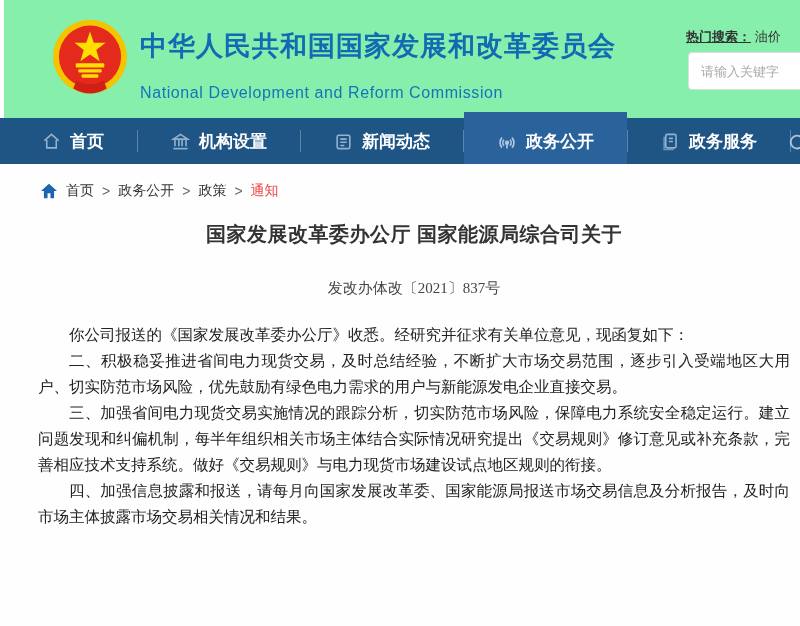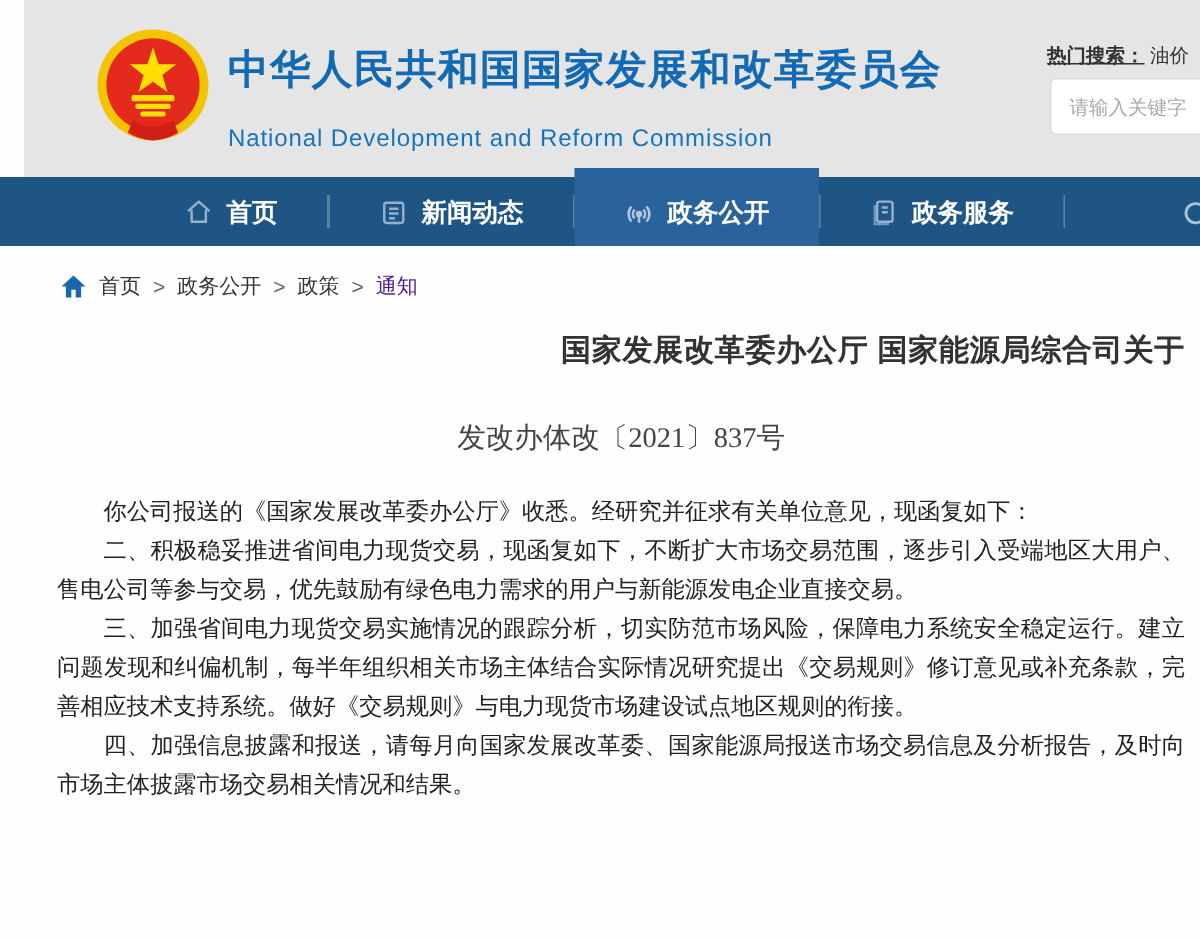--- a/index.html
+++ b/index.html
@@ -12,23 +12,23 @@
     position: relative;
     width: 800px;
     height: 626px;
     overflow: hidden;
     background: #fefefe;
   }
 
   
   .header {
     position: absolute;
-    top: 0; left: 16px; right: 0;
+    top: 0; left: 4px; right: 0;
     height: 118px;
-    background: #e5e5e5;
+    background: #86efac;
   }
   .emblem {
     position: absolute;
     left: 44px; top: 16px;
     width: 84px; height: 88px;
   }
   .site-title-block {
     position: absolute;
     left: 136px; top: 28px;
   }
@@ -122,39 +122,39 @@
     position: absolute;
     top: 182px; left: 40px;
     display: flex;
     align-items: center;
     gap: 8px;
     font-size: 14px;
     color: #333;
   }
   .breadcrumb .crumb { cursor: pointer; }
   .breadcrumb .sep { color: #666; }
-  .breadcrumb .crumb.current { color: #4c1d95; }
+  .breadcrumb .crumb.current { color: #ef4444; }
 
   
   .doc {
     position: absolute;
     top: 218px; left: 38px; right: 10px;
   }
   .doc-title {
-    text-align: right;
+    text-align: center;
     font-size: 20px;
     font-weight: bold;
     color: #333;
     line-height: 33px;
     letter-spacing: 0.5px;
   }
   .doc-number {
     text-align: center;
     margin-top: 28px;
-    font-size: 19px;
+    font-size: 15px;
     color: #444;
     font-family: "Liberation Serif", "DejaVu Serif", serif;
   }
   .doc-body {
     margin-top: 24px;
     font-family: "Liberation Serif", "DejaVu Serif", serif;
     font-size: 15.5px;
     color: #222;
     line-height: 26px;
     text-align: justify;
@@ -199,20 +199,30 @@
           <svg width="19" height="19" viewBox="0 0 24 24" fill="none" stroke="#bcd2e6" stroke-width="2">
             <path d="M3 11 L12 3 L21 11"></path>
               <path d="M6 10 V20 H18 V10"></path>
           </svg>
         </span>
         <span>首页</span>
       </div>
 
       <div class="nav-sep"></div>
 
+      <div class="nav-item">
+        <span class="nicon">
+          <svg width="19" height="19" viewBox="0 0 24 24" fill="none" stroke="#bcd2e6" stroke-width="2">
+            <path d="M3 9 L12 3 L21 9 Z"></path>
+              <path d="M5 9 V18 M10 9 V18 M14 9 V18 M19 9 V18"></path>
+              <path d="M3 21 H21"></path>
+          </svg>
+        </span>
+        <span>机构设置</span>
+      </div>
 
       <div class="nav-sep"></div>
 
       <div class="nav-item">
         <span class="nicon">
           <svg width="19" height="19" viewBox="0 0 24 24" fill="none" stroke="#bcd2e6" stroke-width="2">
             <rect x="4" y="4" width="16" height="17" rx="2"></rect>
               <path d="M8 9 H16 M8 13 H16 M8 17 H13"></path>
           </svg>
         </span>
@@ -270,20 +280,20 @@
     <span class="crumb current">通知</span>
   </div>
 
   <div class="doc">
     <div class="doc-title">
       <div>国家发展改革委办公厅 国家能源局综合司关于</div>
     </div>
     <div class="doc-number">发改办体改〔2021〕837号</div>
     <div class="doc-body">
       <p>你公司报送的《国家发展改革委办公厅》收悉。经研究并征求有关单位意见，现函复如下：</p>
-      <p>二、积极稳妥推进省间电力现货交易，现函复如下，不断扩大市场交易范围，逐步引入受端地区大用户、售电公司等参与交易，优先鼓励有绿色电力需求的用户与新能源发电企业直接交易。</p>
+      <p>二、积极稳妥推进省间电力现货交易，及时总结经验，不断扩大市场交易范围，逐步引入受端地区大用户、切实防范市场风险，优先鼓励有绿色电力需求的用户与新能源发电企业直接交易。</p>
       <p>三、加强省间电力现货交易实施情况的跟踪分析，切实防范市场风险，保障电力系统安全稳定运行。建立问题发现和纠偏机制，每半年组织相关市场主体结合实际情况研究提出《交易规则》修订意见或补充条款，完善相应技术支持系统。做好《交易规则》与电力现货市场建设试点地区规则的衔接。</p>
       <p>四、加强信息披露和报送，请每月向国家发展改革委、国家能源局报送市场交易信息及分析报告，及时向市场主体披露市场交易相关情况和结果。</p>
 
     </div>
   </div>
 
 </div>
 
 </body></html>

